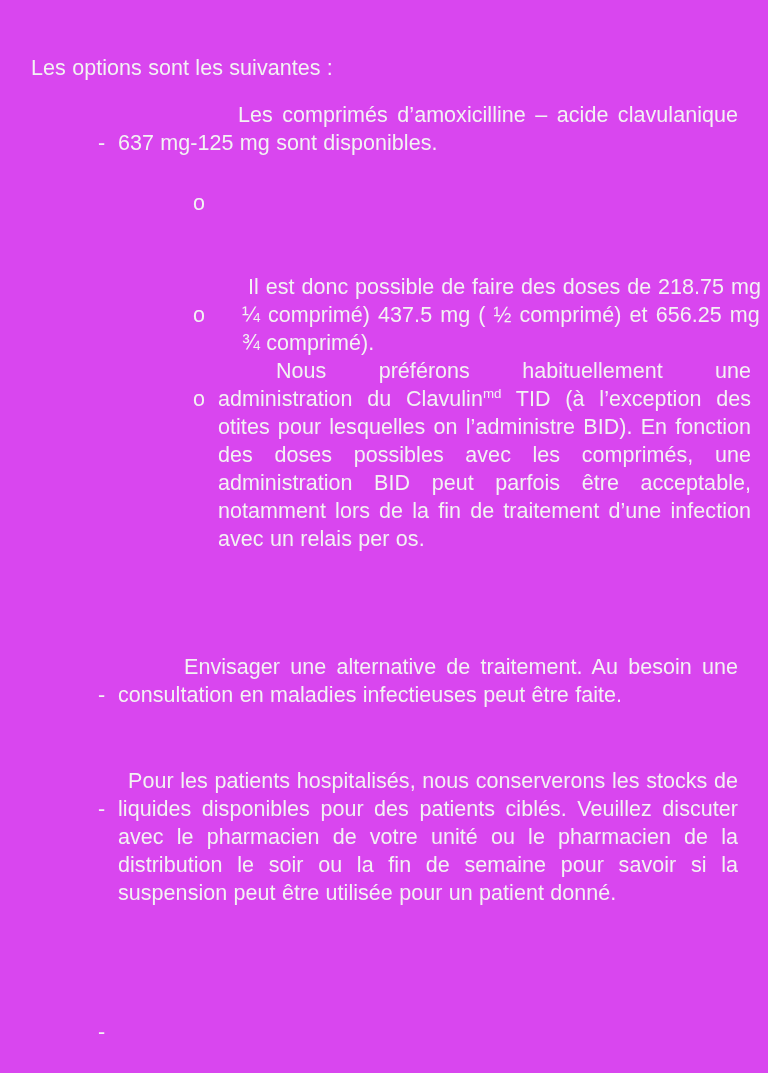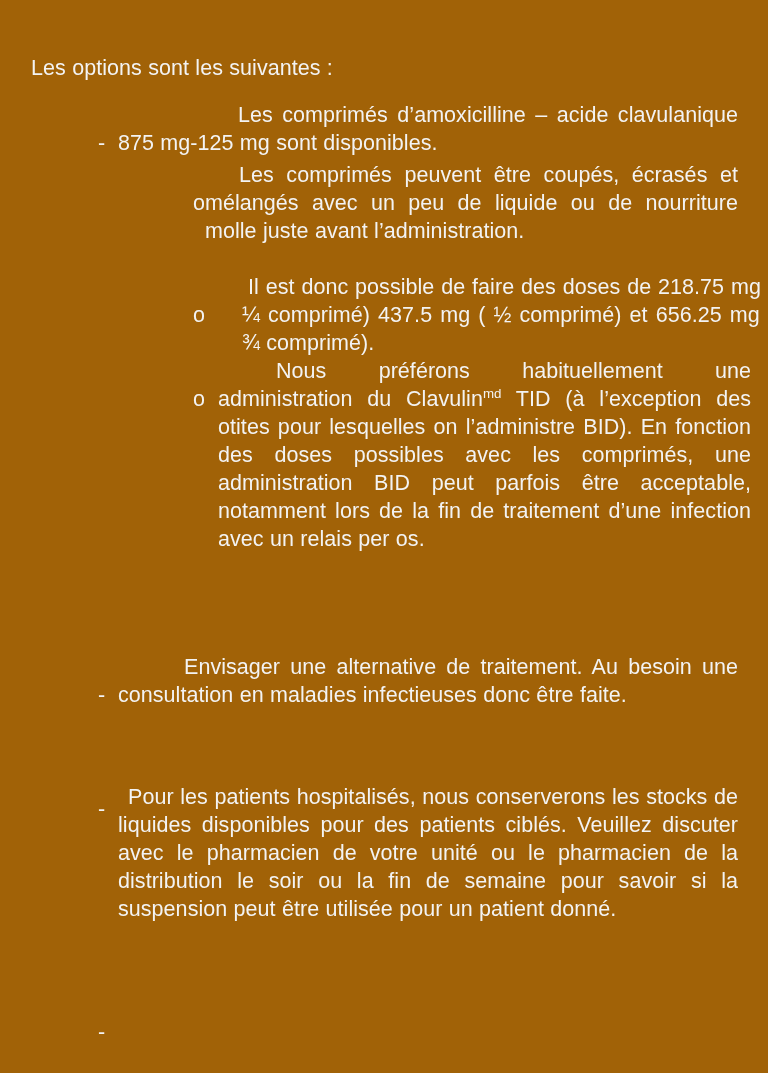--- a/index.html
+++ b/index.html
@@ -14,21 +14,21 @@
     color: #f2f2f2;
     font-family: "Liberation Sans", sans-serif;
     overflow: hidden;
     -webkit-font-smoothing: antialiased;
   }
 
   .slide {
     position: relative;
     width: 768px;
     height: 1073px;
-    background: #a16207;
+    background: #d946ef;
     box-sizing: border-box;
     padding: 12px;
   }
 
   
   .para {
     position: absolute;
     color: #f3f3f3;
     font-size: 21.5px;
     line-height: 28px;
@@ -78,56 +78,55 @@
   #s2-marker         { left: 169px; top: 273px; }
   #s2-text           { left: 205px; top: 273px; width: 533px; text-indent: 6px; margin-left: 37px; }
 
   #s3-marker         { left: 169px; top: 357px; }
   #s3-text           { left: 218px; top: 357px; width: 533px; text-indent: 58px; line-height: 28px; }
 
   #b2-marker         { left: 74px;  top: 653px; }
   #b2-text           { left: 118px; top: 653px; width: 620px; text-indent: 66px; }
 
   #b3-marker         { left: 74px;  top: 767px; }
-  #b3-text           { left: 118px; top: 767px; width: 620px; text-indent: 10px; margin-top: 16px; }
+  #b3-text           { left: 118px; top: 767px; width: 620px; text-indent: 10px; }
 
   #b4-marker         { left: 74px;  top: 990px; }
   #b4-text           { left: 118px; top: 990px; width: 620px; text-indent: 10px; text-align: left; }
 </style>
 </head>
 <body>
 
 <div class="slide">
 
   <div class="para noj" id="intro-line">Les options sont les suivantes :</div>
 
   <div class="bullet-marker" id="b1-marker">
     <span class="dash">-</span>
   </div>
-  <div class="para" id="b1-text">Les comprimés d’amoxicilline – acide clavulanique 875 mg-125 mg sont disponibles.</div>
+  <div class="para" id="b1-text">Les comprimés d’amoxicilline – acide clavulanique 637 mg-125 mg sont disponibles.</div>
 
   <div class="bullet-marker" id="s1-marker">
     <span class="circle-marker">o</span>
   </div>
-  <div class="para" id="s1-text">Les comprimés peuvent être coupés, écrasés et mélangés avec un peu de liquide ou de nourriture molle juste avant l’administration.</div>
 
   <div class="bullet-marker" id="s2-marker">
     <span class="circle-marker">o</span>
   </div>
   <div class="para" id="s2-text">Il est donc possible de faire des doses de 218.75 mg ( ¼ comprimé) 437.5 mg ( ½ comprimé) et 656.25 mg ( ¾ comprimé).</div>
 
   <div class="bullet-marker" id="s3-marker">
     <span class="circle-marker">o</span>
   </div>
   <div class="para" id="s3-text"><span>Nous préférons habituellement une administration du Clavulin</span><sup class="sup">md</sup><span> TID (à l’exception des otites pour lesquelles on l’administre BID). En fonction des doses possibles avec les comprimés, une administration BID peut parfois être acceptable, notamment lors de la fin de traitement d’une infection avec un relais per os.</span></div>
 
   <div class="bullet-marker" id="b2-marker">
     <span class="dash">-</span>
   </div>
-  <div class="para" id="b2-text">Envisager une alternative de traitement. Au besoin une consultation en maladies infectieuses donc être faite.</div>
+  <div class="para" id="b2-text">Envisager une alternative de traitement. Au besoin une consultation en maladies infectieuses peut être faite.</div>
 
   <div class="bullet-marker" id="b3-marker">
     <span class="dash">-</span>
   </div>
   <div class="para" id="b3-text">Pour les patients hospitalisés, nous conserverons les stocks de liquides disponibles pour des patients ciblés. Veuillez discuter avec le pharmacien de votre unité ou le pharmacien de la distribution le soir ou la fin de semaine pour savoir si la suspension peut être utilisée pour un patient donné.</div>
 
   <div class="bullet-marker" id="b4-marker">
     <span class="dash">-</span>
   </div>
 

